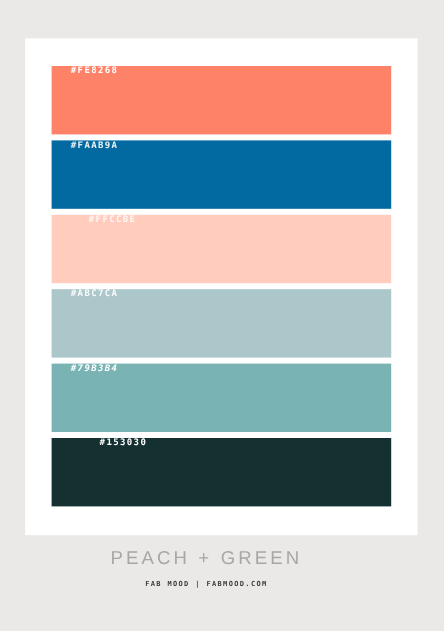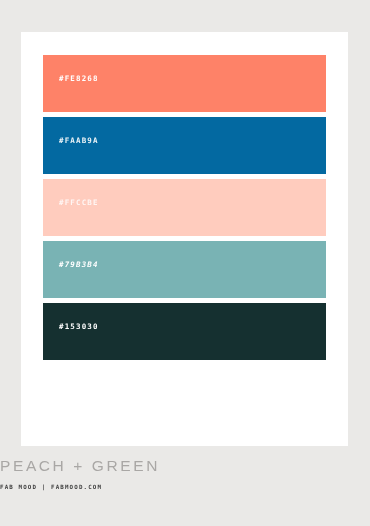--- a/index.html
+++ b/index.html
@@ -43,21 +43,21 @@
     flex-direction: column;
     gap: 5px;
   }
 
   .swatch {
     position: relative;
     height: 57px;
     width: 100%;
     box-sizing: border-box;
     display: flex;
-    align-items: center;
+    align-items: flex-start;
   }
 
   .swatch-hex {
     font-family: "DejaVu Sans Mono", "Liberation Mono", monospace;
     font-size: 7.5px;
     font-weight: 700;
     letter-spacing: 1.15px;
     color: #ffffff;
     padding: 0 0 9px 16px;
     line-height: 1;
@@ -68,20 +68,21 @@
   
   .swatch.light .swatch-hex { color: rgba(255,255,255,0.92); }
   .swatch.pale  .swatch-hex { color: rgba(255,255,255,0.82); }
 
   
   #poster-footer {
     position: absolute;
     left: 0;
     top: 458px;
     width: 344px;
+    text-align: center;
   }
 
   #palette-title {
     font-family: "Liberation Sans", sans-serif;
     font-size: 15.5px;
     font-weight: 400;
     letter-spacing: 2.6px;
     color: #a9a7a5;
     line-height: 1;
     white-space: nowrap;
@@ -107,30 +108,33 @@
     <div id="swatch-list">
 
       <div class="swatch" style="background-color: rgb(254, 130, 104);">
         <span class="swatch-hex">#FE8268</span>
       </div>
 
       <div class="swatch light" style="background-color: #0369a1;">
         <span class="swatch-hex">#FAAB9A</span>
       </div>
 
-      <div class="swatch pale" style="background-color: rgb(255, 204, 190);">
+      <div class="swatch pale" style="background-color: rgb(255, 204, 190); padding-left: 15px;">
         <span class="swatch-hex">#FFCCBE</span>
       </div>
 
+      <div class="swatch light" style="background-color: rgb(171, 199, 202);">
+        <span class="swatch-hex">#ABC7CA</span>
+      </div>
 
       <div class="swatch" style="background-color: rgb(121, 179, 180); font-style: italic;">
         <span class="swatch-hex">#79B3B4</span>
       </div>
 
-      <div class="swatch" style="background-color: rgb(21, 48, 48);">
+      <div class="swatch" style="background-color: rgb(21, 48, 48); padding-left: 24px;">
         <span class="swatch-hex">#153030</span>
       </div>
 
     </div>
   </div>
 
   <div id="poster-footer">
     <div id="palette-title" style="color: rgb(169, 167, 165);">PEACH + GREEN</div>
     <div id="brand-line" style="color: rgb(60, 60, 60);">FAB MOOD | FABMOOD.COM</div>
   </div>

